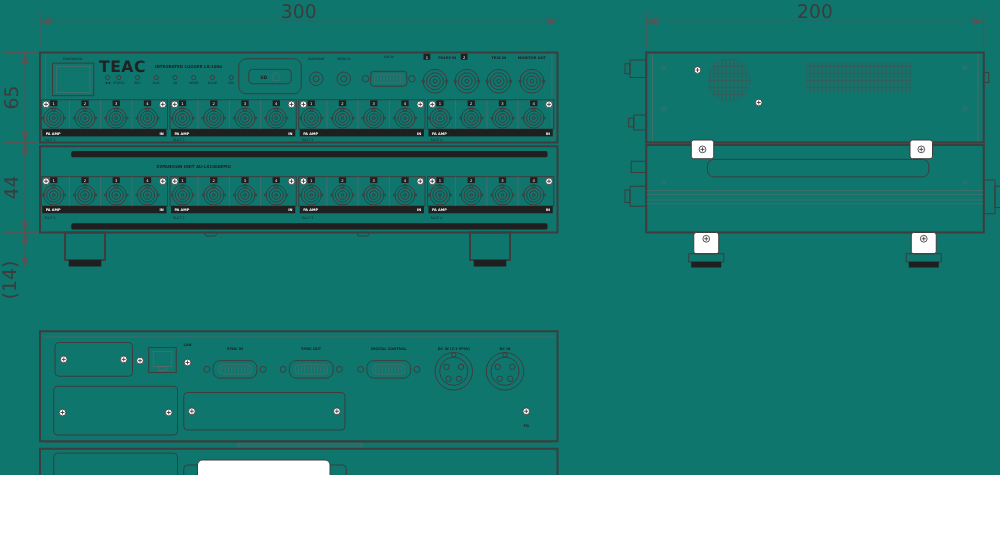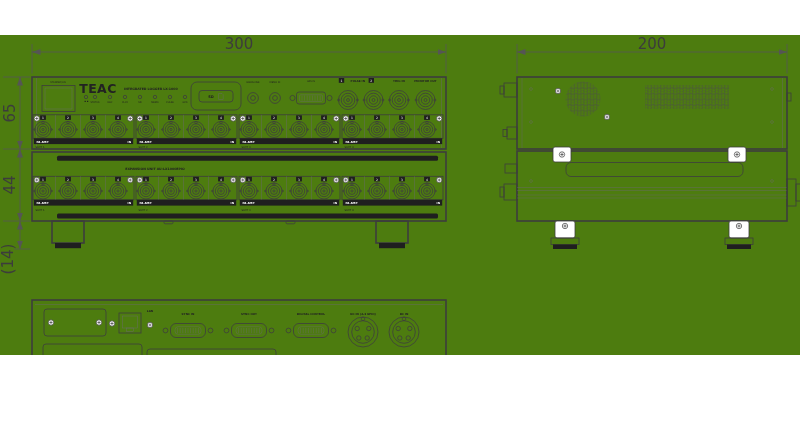--- a/index.html
+++ b/index.html
@@ -1,16 +1,16 @@
 <!DOCTYPE html>
 <html><head>
 <meta charset="utf-8">
 <style>
   html,body{margin:0;padding:0;background:#fff;}
-  .stage{width:800px;height:320px;background:#4d7c0f;position:relative;overflow:hidden;margin-top:35px;}
+  .stage{width:800px;height:380px;background:#0f766e;position:relative;overflow:hidden;}
   svg{display:block;}
   text{font-family:"DejaVu Sans",sans-serif;fill:#222;stroke:none;}
   .s14{stroke:#3d3d3d;stroke-width:1.6;fill:none;}
   .s08{stroke:#3d3d3d;stroke-width:.8;fill:none;}
   .s08f{stroke:#3d3d3d;stroke-width:.8;fill:#fff;}
   .s05{stroke:#6a6a6a;stroke-width:.45;fill:none;}
   .dim{stroke:#555;stroke-width:.8;fill:none;}
   .dk{fill:#1f1f1f;stroke:none;}
   .scr{stroke:#3d3d3d;stroke-width:.7;fill:#fff;}
   .dimt{font-size:15px;fill:#3c3c3c;}

